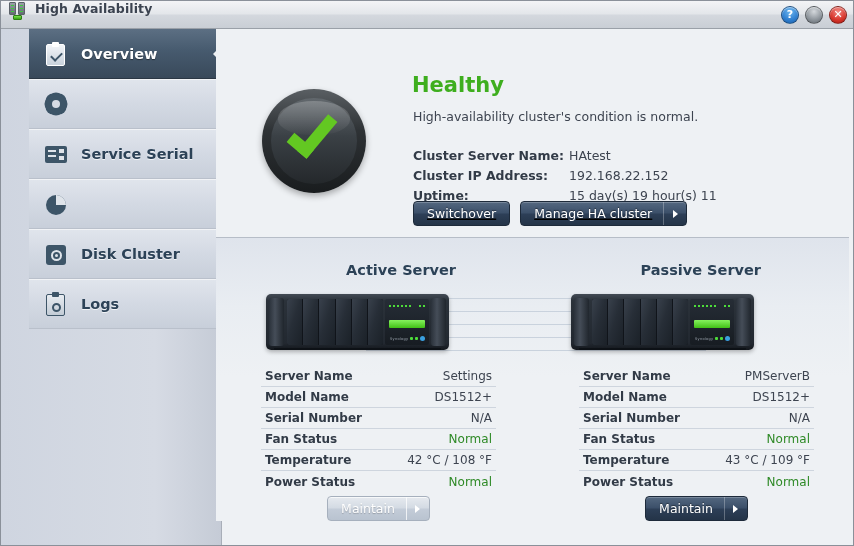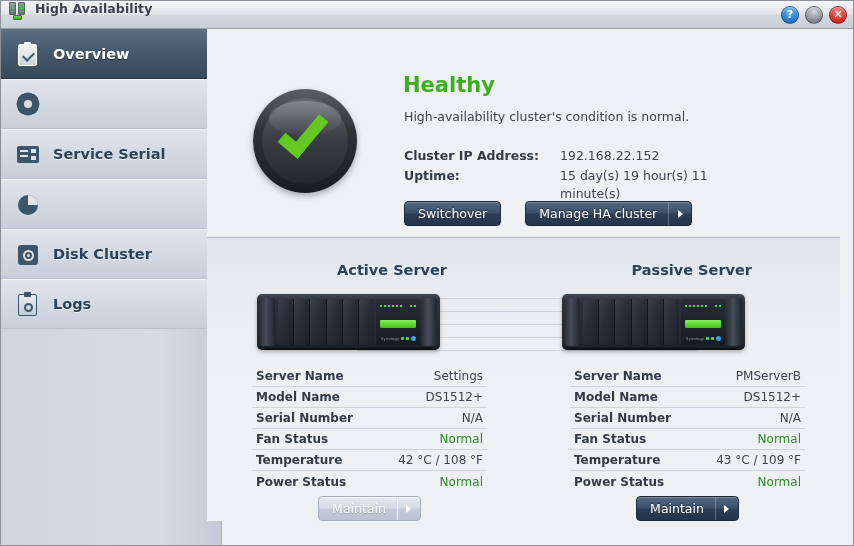--- a/index.html
+++ b/index.html
@@ -116,20 +116,21 @@
     position: relative;
     height: 50px;
     box-sizing: border-box;
     display: flex;
     align-items: center;
     padding-left: 14px;
     border-bottom: 1px solid #b9c0cb;
     border-top: 1px solid rgba(255,255,255,0.75);
     background: linear-gradient(to bottom, #e0e5ec 0%, #d3d9e3 50%, #c8cfda 100%);
     cursor: pointer;
+    margin-left: 28px;
   }
   .nav-item:first-child { border-top: none; }
   .nav-item.selected {
     background: linear-gradient(to bottom, #5c6f83 0%, #465a6e 45%, #39495a 100%);
     border-bottom: 1px solid #2b3744;
   }
   .nav-item.selected .nav-label { color: #ffffff; text-shadow: 0 1px 1px rgba(0,0,0,0.45); }
   .nav-item.selected::after {
     content: "";
     position: absolute;
@@ -271,21 +272,21 @@
     position: absolute;
     left: 8.5px; top: 8.5px;
     width: 3px; height: 3px;
     border-radius: 50%;
     background: #dfe4ea;
   }
 
   
   .content {
     position: absolute;
-    left: 206px; top: 28px;
+    left: 215px; top: 28px;
     width: 633px;
     height: 492px;
     background: #eef1f4;
     overflow: hidden;
   }
 
   .status-section {
     position: relative;
     height: 209px;
     border-bottom: 1px solid #b6bdc7;
@@ -357,21 +358,22 @@
   }
   .info-value {
     color: #3d4450;
     width: 170px;
   }
 
   .action-buttons {
     position: absolute;
     left: 197px; top: 172px;
     display: flex;
-    gap: 24px;
+    gap: 10px;
+    text-decoration: underline;
   }
 
   .btn {
     display: inline-flex;
     align-items: center;
     height: 25px;
     padding: 0 13px;
     box-sizing: border-box;
     font-size: 12.5px;
     color: #ffffff;
@@ -666,20 +668,24 @@
         <div class="badge-outer"></div>
         <div class="badge-inner"></div>
         <div class="badge-gloss"></div>
         <div class="badge-check"></div>
       </div>
 
       <div class="health-title">Healthy</div>
       <div class="health-sub">High-availability cluster's condition is normal.</div>
 
       <div class="info-table">
+        <div class="info-row">
+          <div class="info-label">Cluster Server Name:</div>
+          <div class="info-value">HAtest</div>
+        </div>
         <div class="info-row">
           <div class="info-label">Cluster IP Address:</div>
           <div class="info-value">192.168.22.152</div>
         </div>
         <div class="info-row">
           <div class="info-label">Uptime:</div>
           <div class="info-value">15 day(s) 19 hour(s) 11 minute(s)</div>
         </div>
       </div>
 

